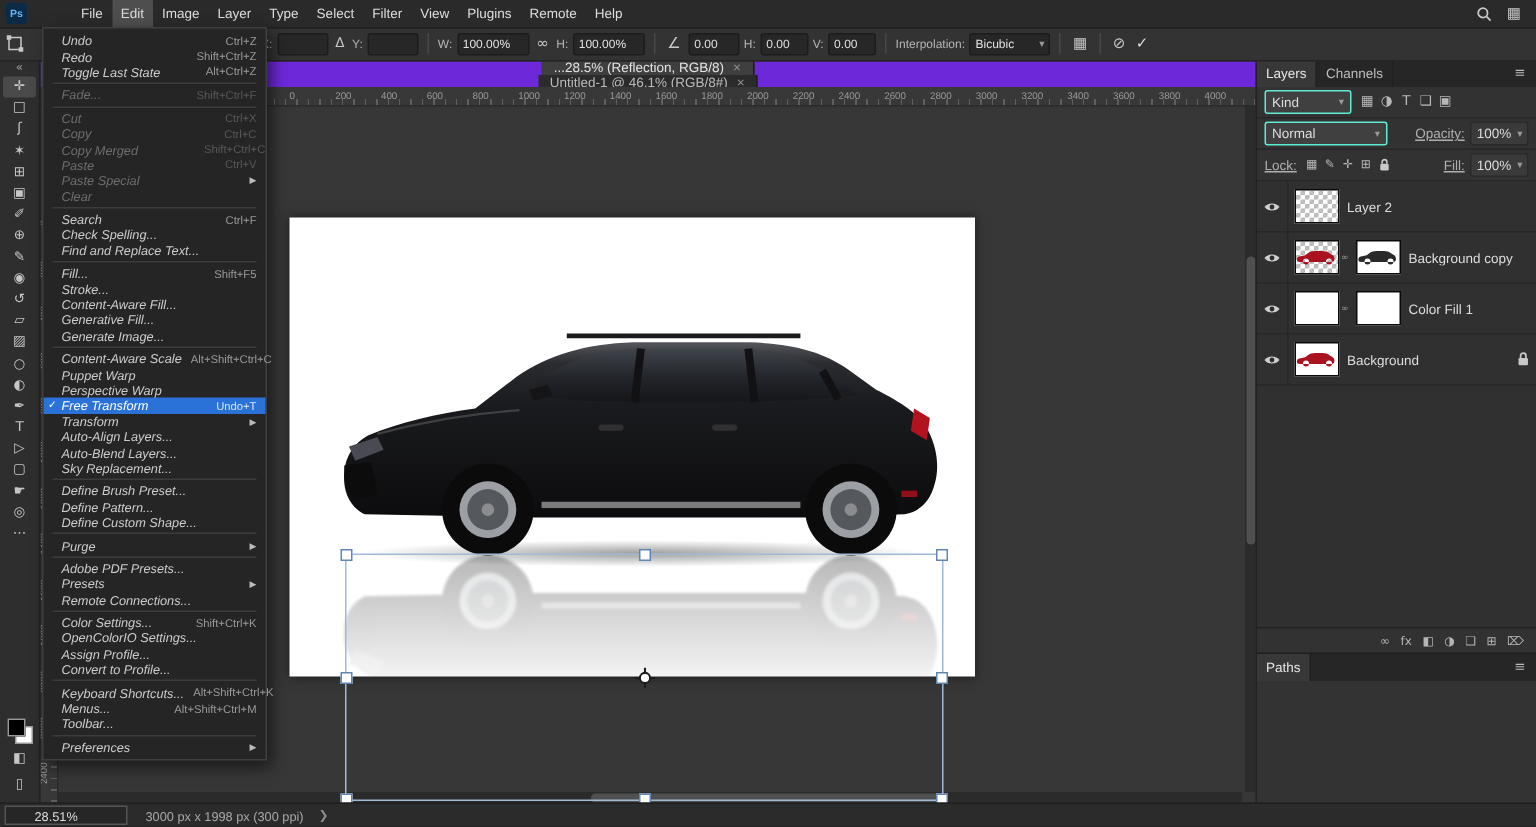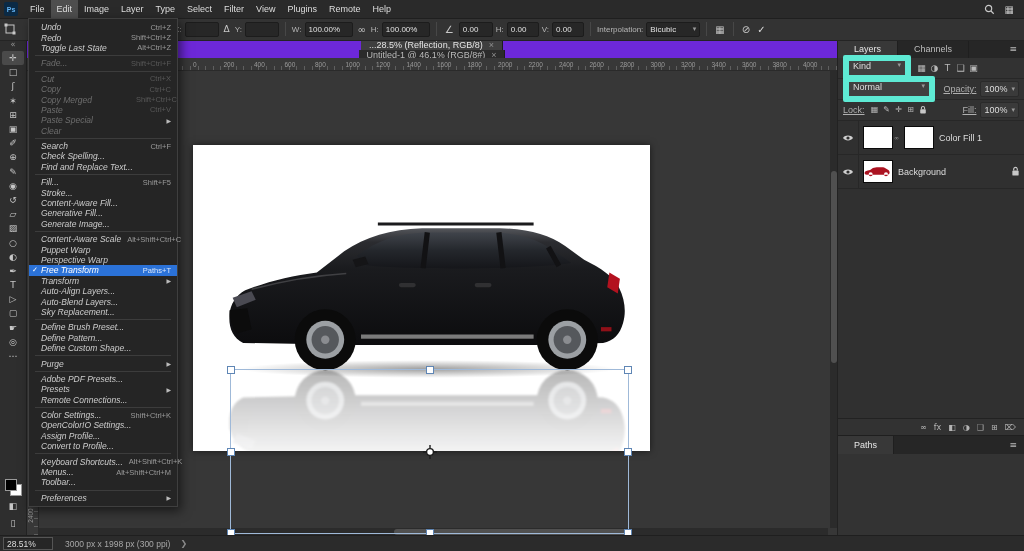--- a/index.html
+++ b/index.html
@@ -5,21 +5,21 @@
   html,body{margin:0;padding:0;background:#111;}
   #app{position:relative;width:1024px;height:551px;overflow:hidden;background:#373737;
        font-family:"Liberation Sans",sans-serif;font-size:9px;color:#ccc;user-select:none;}
   .ic{font-family:"DejaVu Sans",sans-serif;}
 
   
   #menubar{position:absolute;left:0;top:0;right:0;height:18px;background:#2a2a2a;border-bottom:1px solid #1f1f1f;
            display:flex;align-items:center;z-index:60;}
   .ps-logo{width:14px;height:14px;margin:0 6px 0 4px;border-radius:2px;background:#0b2a45;color:#64b5f6;
            font-size:7px;font-weight:bold;display:flex;align-items:center;justify-content:center;}
-  #mb-items{display:flex;height:100%;}
+  #mb-items{display:flex;height:100%;margin-left:24px;}
   .mb-item{padding:0 6px;display:flex;align-items:center;color:#ddd;}
   .mb-item.active{background:#4e4e4e;}
   .mb-right{margin-left:auto;display:flex;align-items:center;gap:10px;padding-right:10px;}
   .mini-ic{width:11px;height:11px;}
   .wk{color:#c8c8c8;font-size:10px;}
 
   
   #optionsbar{position:absolute;left:0;top:18px;right:0;height:22px;background:#333;border-bottom:1px solid #242424;
               display:flex;align-items:center;gap:3px;z-index:55;font-size:8px;}
   .tool-box-ic{margin-left:4px;}
@@ -80,25 +80,25 @@
 
   .sbh{position:absolute;left:12px;right:10px;bottom:0;height:8px;background:#2b2b2b;z-index:6;}
   .sbh-thumb{position:absolute;left:45%;width:30%;top:1px;bottom:1px;background:#505050;border-radius:4px;}
   .sbv{position:absolute;top:12px;bottom:8px;right:0;width:8px;background:#2b2b2b;z-index:6;}
   .sbv-thumb{position:absolute;top:22%;height:42%;left:1px;right:1px;background:#505050;border-radius:4px;}
 
   
   #right-col{position:absolute;right:0;top:40px;width:186px;bottom:15px;background:#323232;border-left:1px solid #222;
              display:flex;flex-direction:column;z-index:20;}
   .panel-tabs{height:18px;background:#262626;display:flex;align-items:stretch;flex:none;}
-  .ptab{padding:0 16px;display:flex;align-items:center;color:#bdbdbd;border-right:1px solid #1f1f1f;}
+  .ptab{padding:0 6px;display:flex;align-items:center;color:#bdbdbd;border-right:1px solid #1f1f1f;}
   .ptab.active{background:#383838;color:#e6e6e6;}
   .pmenu{margin-left:auto;padding:0 7px;color:#bbb;display:flex;align-items:center;}
   .prow{display:flex;align-items:center;gap:4px;height:20px;padding:0 5px;border-bottom:1px solid #272727;flex:none;}
-  .psel{background:#404040;border:6px solid #5eead4;border-radius:2px;height:14px;display:inline-flex;align-items:flex-start;
+  .psel{background:#404040;border:1px solid #5eead4;border-radius:2px;height:14px;display:inline-flex;align-items:center;
         justify-content:space-between;padding:0 4px;color:#ddd;}
   .kind{width:48px;} .blend{width:72px;}
   .plabel{color:#b0b0b0;text-decoration:underline;}
   .pval{background:#3a3a3a;border:1px solid #2a2a2a;border-radius:2px;height:14px;display:inline-flex;align-items:center;
         gap:4px;padding:0 3px;color:#ddd;}
   .pf{width:13px;text-align:center;color:#b8b8b8;font-size:9px;}
   .lk{width:12px;text-align:center;color:#b8b8b8;font-size:8px;display:inline-flex;justify-content:center;}
   #layers-list{height:199px;background:#303030;flex:none;}
   .lrow{height:33px;display:flex;align-items:center;border-bottom:1px solid #272727;padding-right:4px;}
   .lrow.selected{background:#4a4d50;}
@@ -130,21 +130,21 @@
   .mi .sc{color:#9a9a9a;font-size:7.5px;margin-left:6px;white-space:nowrap;}
   .mi .sub{margin-left:6px;font-size:6px;color:#bbb;}
   .mi.disabled{color:#6d6d6d;} .mi.disabled .sc{color:#585858;margin-left:44px;}
   .mi.hl{background:#2b72d8;color:#fff;} .mi.hl .sc{color:#d8e6fa;}
   .msep{height:1px;background:#3c3c3c;margin:2px 6px;}
 
   
   #statusbar{position:absolute;left:0;bottom:0;right:0;height:15px;background:#2b2b2b;border-top:1px solid #1f1f1f;
              display:flex;align-items:center;z-index:60;}
   .zoom-box{margin-left:3px;width:42px;height:11px;border:1px solid #555;display:inline-flex;align-items:center;
-            padding:0 3px;color:#ddd;font-size:8.5px;background:#262626;}
+            padding:0 19px;color:#ddd;font-size:8.5px;background:#262626;}
   .doc-info{margin-left:12px;color:#a8a8a8;font-size:8.5px;}
   .status-chevron{margin-left:10px;color:#8a8a8a;font-size:8px;}
 </style>
 </head>
 <body>
 
 <div id="app">
 
   <svg width="0" height="0" style="position:absolute" aria-hidden="true">
     <defs>
@@ -445,20 +445,48 @@
           <span class="dd">▾</span>
       </span>
     </div>
     <div id="layers-list">
         <div class="lrow">
           <span class="eye-cell">
             <svg viewBox="0 0 12 8" style="width:12px;height:8px">
               <use href="#eye-g" xlink:href="#eye-g"></use>
             </svg>
           </span>
+          <div class="thumb checker"></div>
+          <span class="lname">Layer 2</span>
+        </div>
+        <div class="lrow">
+          <span class="eye-cell">
+            <svg viewBox="0 0 12 8" style="width:12px;height:8px">
+              <use href="#eye-g" xlink:href="#eye-g"></use>
+            </svg>
+          </span>
+          <div class="thumb checker">
+            <svg viewBox="0 0 420 170">
+              <use href="#car-sil" xlink:href="#car-sil" fill="#ab1220"></use>
+            </svg>
+          </div>
+          <span class="lnk ic">∞</span>
+          <div class="thumb">
+            <svg viewBox="0 0 420 170">
+              <use href="#car-sil" xlink:href="#car-sil" fill="#2a2a2a"></use>
+            </svg>
+          </div>
+          <span class="lname">Background copy</span>
+        </div>
+        <div class="lrow">
+          <span class="eye-cell">
+            <svg viewBox="0 0 12 8" style="width:12px;height:8px">
+              <use href="#eye-g" xlink:href="#eye-g"></use>
+            </svg>
+          </span>
           <div class="thumb"></div>
           <span class="lnk ic">∞</span>
           <div class="thumb"></div>
           <span class="lname">Color Fill 1</span>
         </div>
         <div class="lrow">
           <span class="eye-cell">
             <svg viewBox="0 0 12 8" style="width:12px;height:8px">
               <use href="#eye-g" xlink:href="#eye-g"></use>
             </svg>
@@ -591,21 +619,21 @@
         <span class="chk"></span>
         <span class="lbl">Puppet Warp</span>
       </div>
       <div class="mi">
         <span class="chk"></span>
         <span class="lbl">Perspective Warp</span>
       </div>
       <div class="mi hl">
         <span class="chk">✓</span>
         <span class="lbl">Free Transform</span>
-        <span class="sc">Paths+T</span>
+        <span class="sc">Undo+T</span>
       </div>
       <div class="mi">
         <span class="chk"></span>
         <span class="lbl">Transform</span>
         <span class="sub">▶</span>
       </div>
       <div class="mi">
         <span class="chk"></span>
         <span class="lbl">Auto-Align Layers...</span>
       </div>

